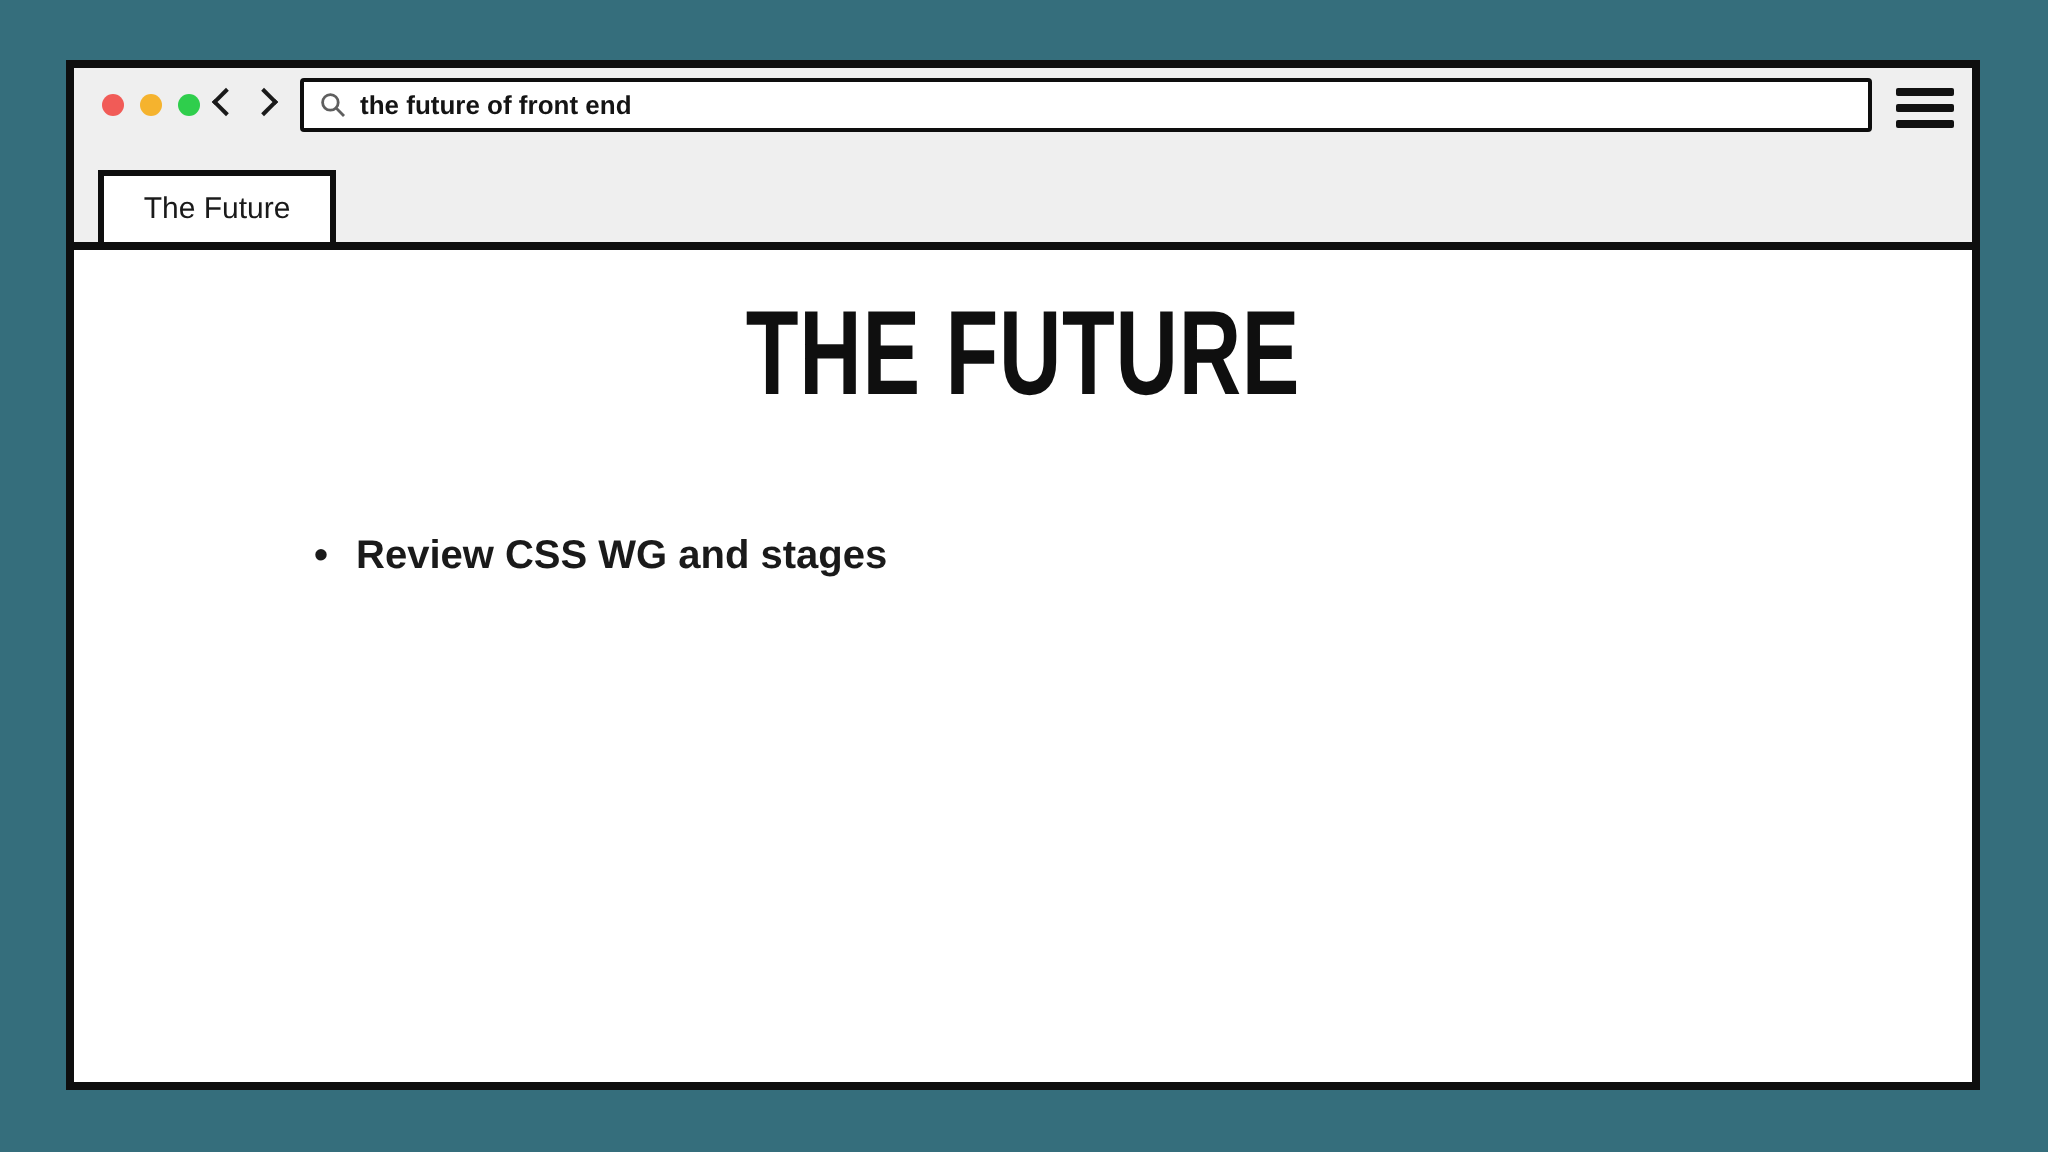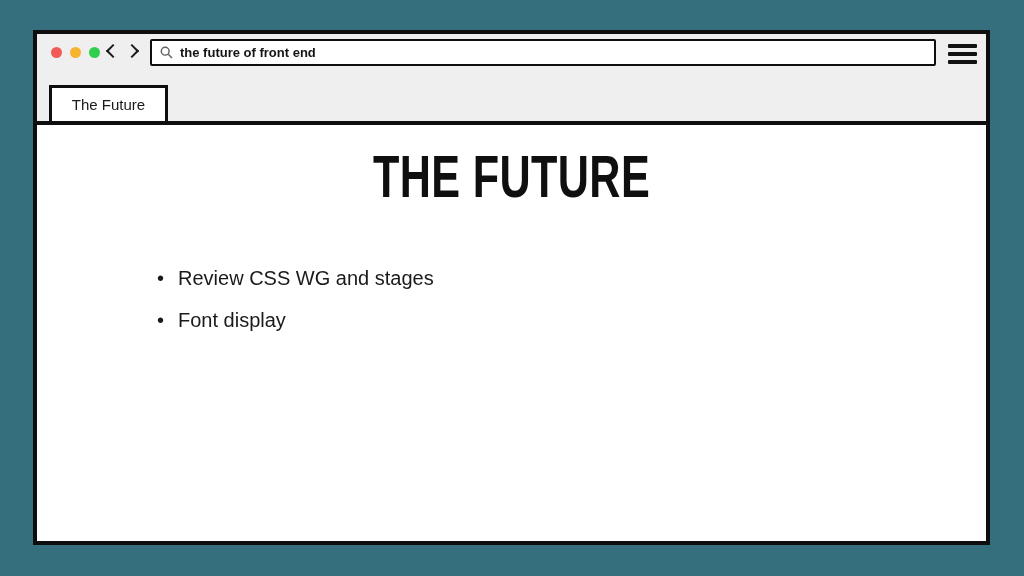--- a/index.html
+++ b/index.html
@@ -63,21 +63,21 @@
   .title {
     margin:15px 0 0; text-align:center;
     font-size:60px; line-height:74px; color:#0f0f0f; font-weight:bold;
   }
   .title .condense {
     display:inline-block; transform:scaleX(0.72); transform-origin:center;
     letter-spacing:0.5px; white-space:nowrap;
   }
   .bullets { margin:50px 0 0; padding:0 0 0 141px; list-style:none; }
   .bullets li {
-    position:relative; font-weight:normal; font-size:20px; line-height:28px;
+    position:relative; font-weight:bold; font-size:20px; line-height:28px;
     margin-bottom:14px; color:#1a1a1a; white-space:pre-wrap;
   }
   .bullets li::before { content:"\2022"; position:absolute; left:-21px; }
 </style>
 </head>
 <body>
 
 <div class="window">
 
   <div class="chrome">
@@ -113,17 +113,16 @@
     <span>The Future</span>
   </div>
 
   <div class="content">
     <h1 class="title">
       <span class="condense">THE FUTURE</span>
     </h1>
 
     <ul class="bullets">
       <li>Review CSS WG and stages</li>
-      <li>Font display</li>
     </ul>
   </div>
 
 </div>
 
 </body></html>

